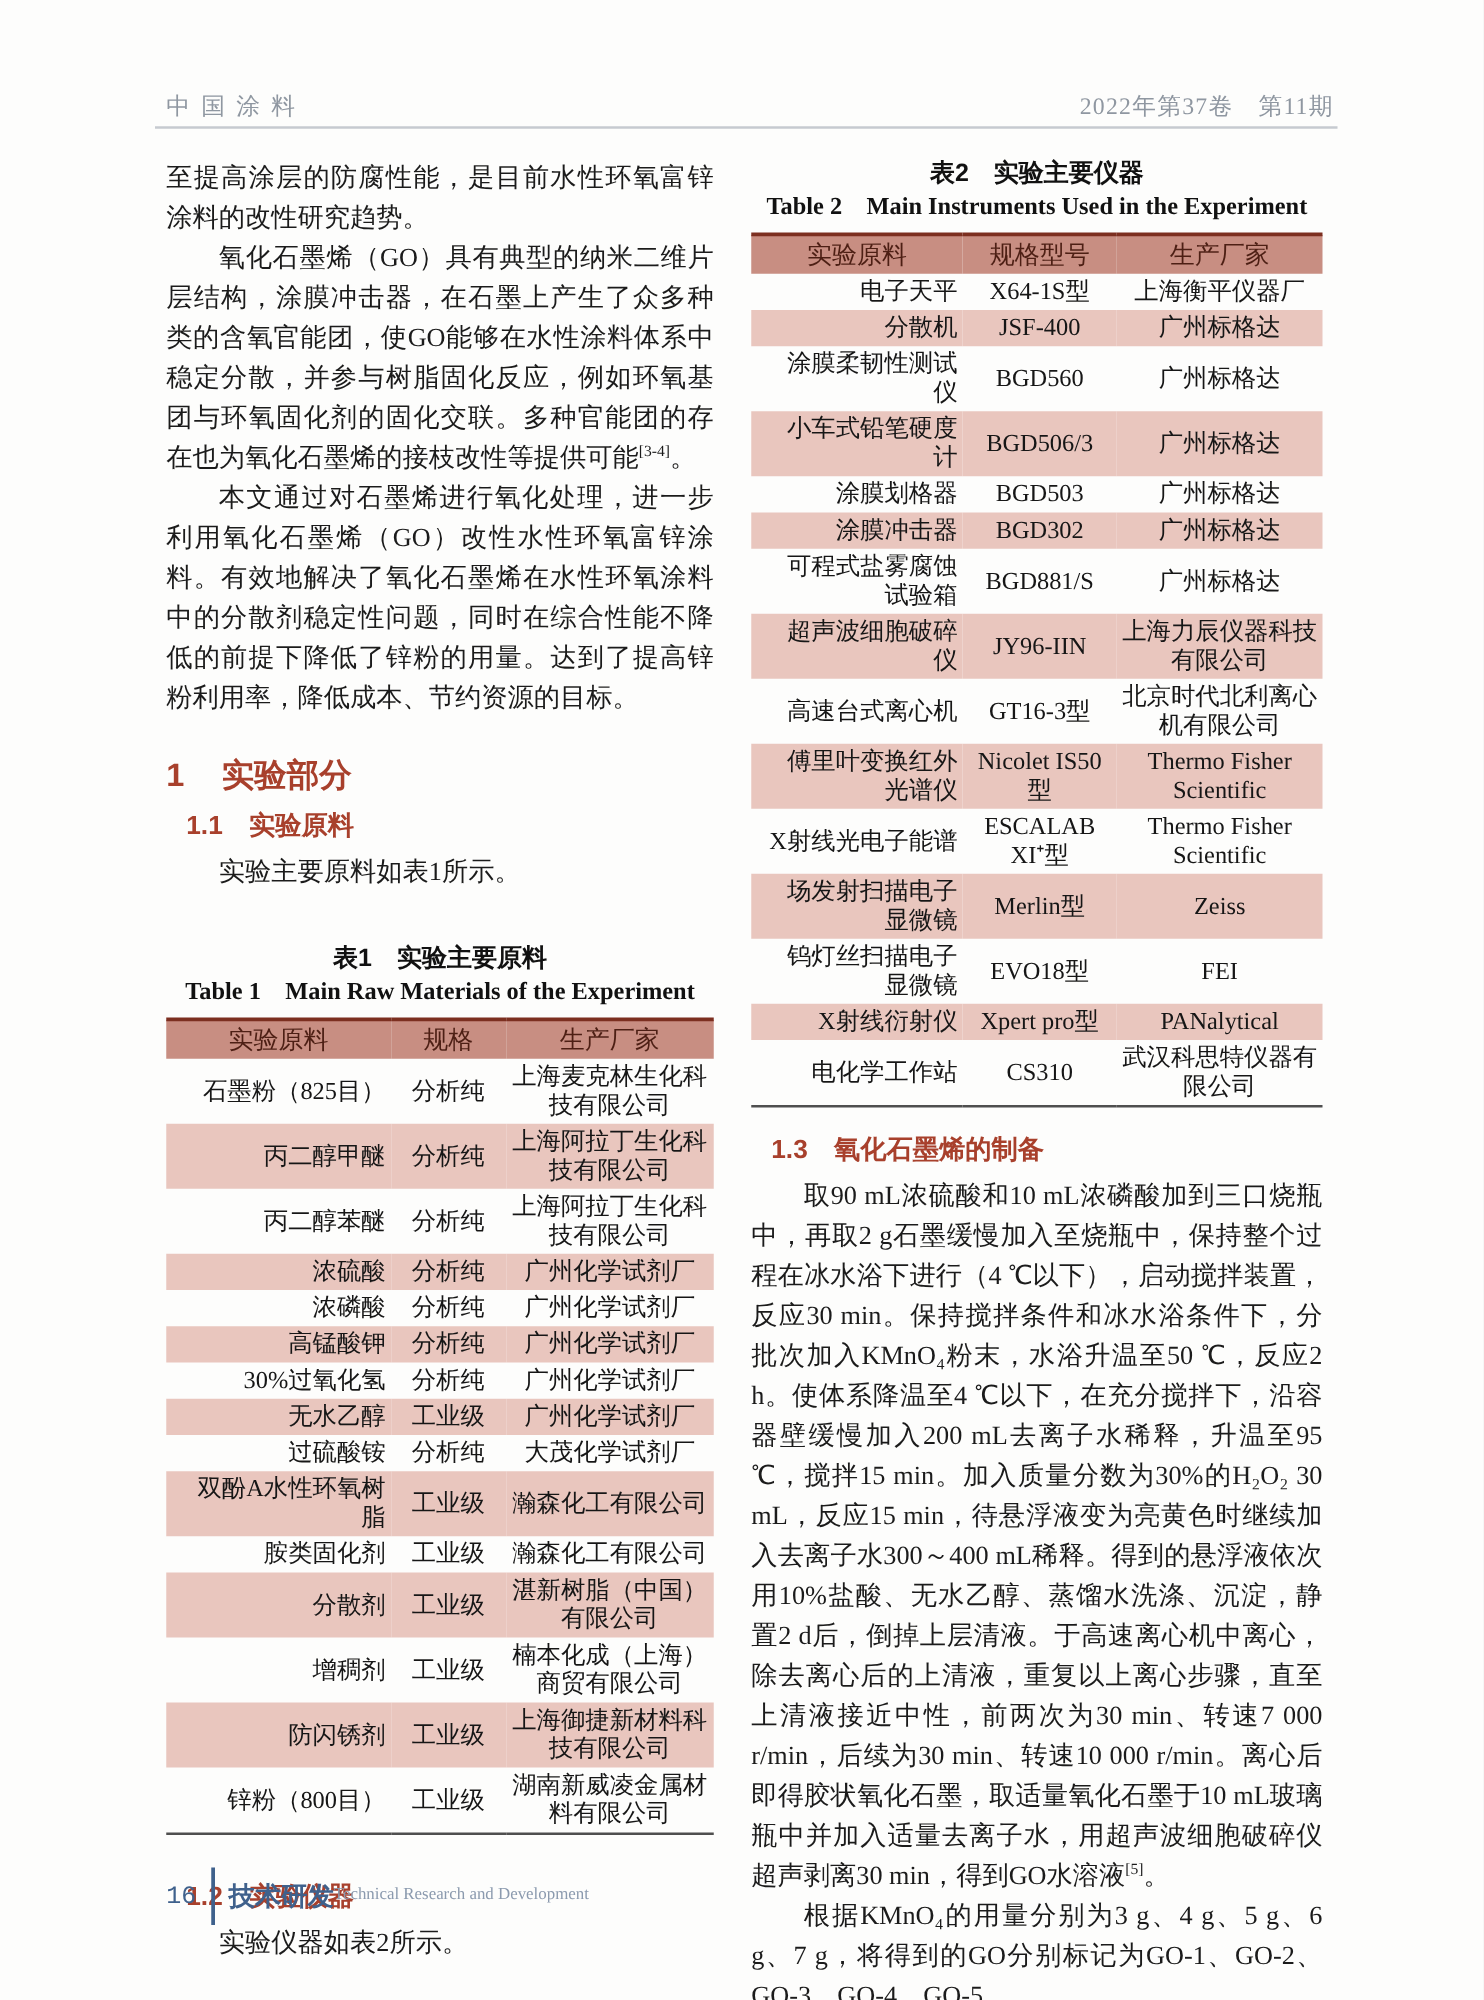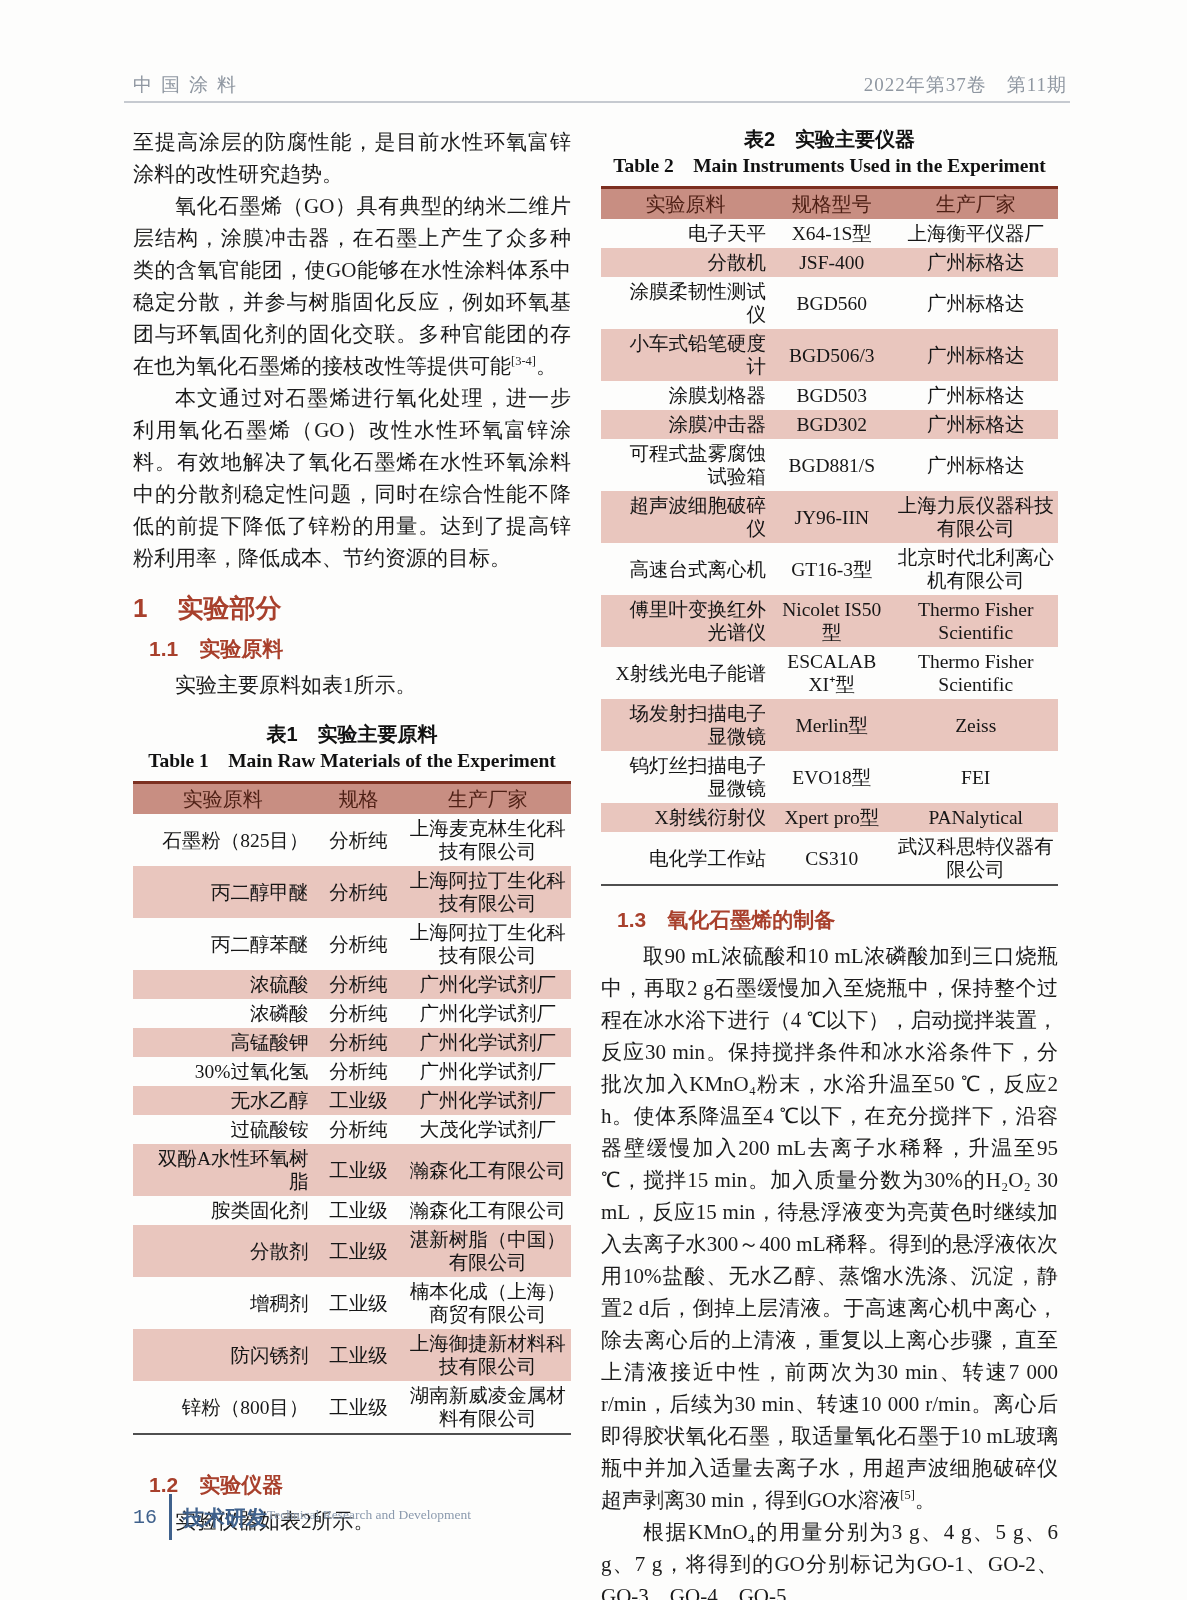--- a/index.html
+++ b/index.html
@@ -22,26 +22,26 @@
 
   
   .col{position:absolute;top:126px;}
   .col-left{left:133px;width:438px;}
   .col-right{left:601px;width:457px;}
 
   p.body{font-size:21px;line-height:32px;text-align:justify;margin:0;color:#1b1b1b;}
   p.indent{text-indent:2em;}
   sup.ref{font-size:12.5px;line-height:0;}
 
-  h1.sec{font-family:"Liberation Sans",sans-serif;color:var(--accent-red);font-size:26px;line-height:34px;margin:17px 0 9px 0;font-weight:bold;}
+  h1.sec{font-family:"Liberation Sans",sans-serif;color:var(--accent-red);font-size:26px;line-height:34px;margin:29px 0 9px 0;font-weight:bold;}
   h1.sec .num{margin-right:30px;}
   h2.sec{font-family:"Liberation Sans",sans-serif;color:var(--accent-red);font-size:21px;line-height:30px;margin:7px 0 5px 16px;font-weight:bold;}
   h2.sec .num{margin-right:21px;}
 
-  .tbl-block{margin-top:20px;}
+  .tbl-block{margin-top:41px;}
   .tbl-title{text-align:center;font-weight:bold;color:#111;}
   .tbl-title .cn{font-family:"Liberation Sans",sans-serif;font-size:20px;line-height:26px;}
   .tbl-title .en{font-family:"Liberation Serif",serif;font-size:19.5px;line-height:26px;margin-top:1px;}
 
   table.data{width:100%;border-collapse:collapse;margin-top:7px;border-bottom:2px solid #4f4f4f;}
   table.data thead tr{background:var(--table-header-bg);border-top:3px solid var(--table-top-border);}
   table.data thead th{color:#4d1f14;font-weight:normal;font-size:20px;line-height:24px;padding:3px 2px;text-align:center;}
   table.data td{font-size:19.5px;line-height:23px;padding:3px 4px;text-align:center;color:#161616;}
   table.data td:first-child{text-align:right;padding-left:13px;}
   table.data tbody tr:nth-child(even){background:var(--table-stripe-bg);}

